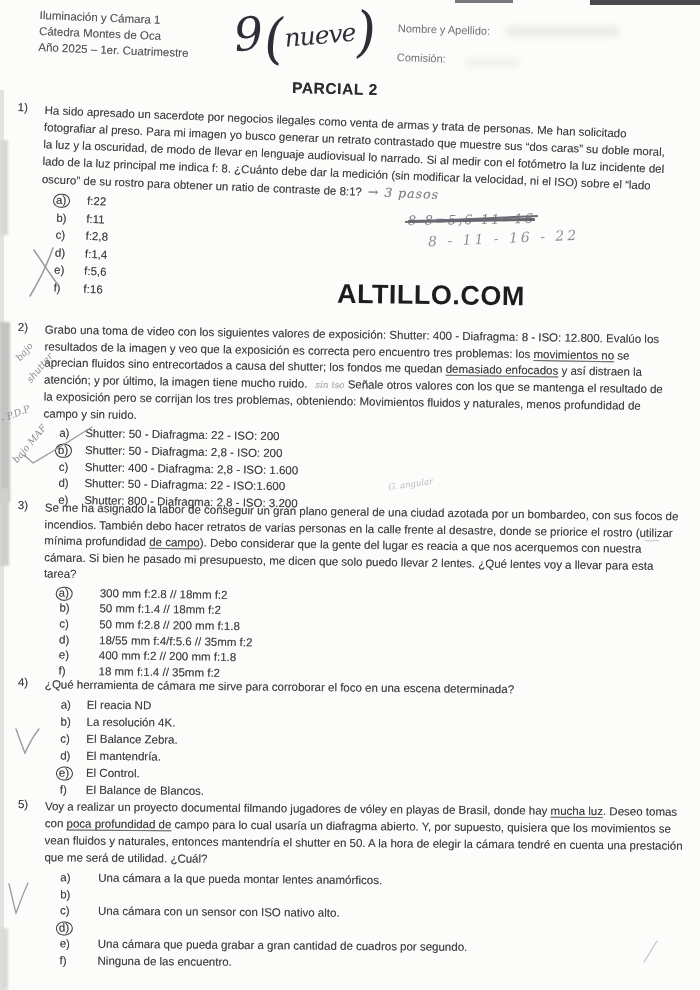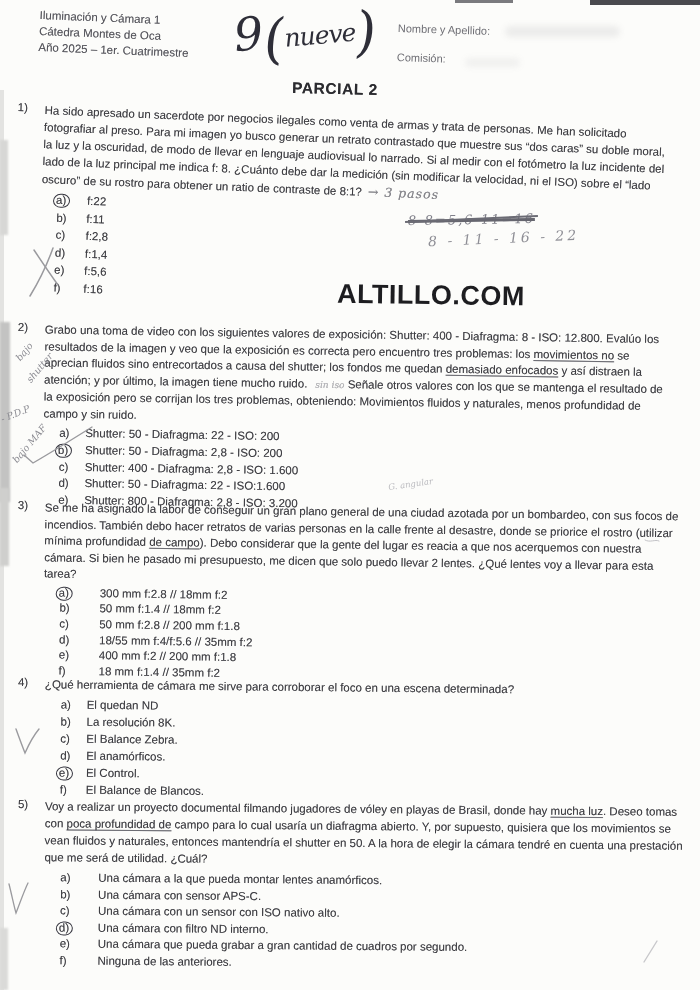--- a/index.html
+++ b/index.html
@@ -231,33 +231,33 @@
   <div class="q q4">
     <div class="qrow">
       <span class="qnum">4)</span>
       <div class="qtext">
         <span>¿Qué herramienta de cámara me sirve para corroborar el foco en una escena determinada?</span>
       </div>
     </div>
     <div class="opts">
       <div class="opt">
           <span class="letter">a)</span>
-          <span class="otext">El quedan ND</span>
+          <span class="otext">El reacia ND</span>
         </div>
       <div class="opt">
           <span class="letter">b)</span>
-          <span class="otext">La resolución 8K.</span>
+          <span class="otext">La resolución 4K.</span>
         </div>
       <div class="opt">
           <span class="letter">c)</span>
           <span class="otext">El Balance Zebra.</span>
         </div>
       <div class="opt">
           <span class="letter">d)</span>
-          <span class="otext">El anamórficos.</span>
+          <span class="otext">El mantendría.</span>
         </div>
       <div class="opt">
           <span class="letter"><span class="circ">e)</span></span>
           <span class="otext">El Control.</span>
         </div>
       <div class="opt">
           <span class="letter">f)</span>
           <span class="otext">El Balance de Blancos.</span>
         </div>
     </div>
@@ -270,37 +270,35 @@
         <span>Voy a realizar un proyecto documental filmando jugadores de vóley en playas de Brasil, donde hay </span><span class="u">mucha luz</span><span>. Deseo tomas con </span><span class="u">poca profundidad de</span><span> campo para lo cual usaría un diafragma abierto. Y, por supuesto, quisiera que los movimientos se vean fluidos y naturales, entonces mantendría el shutter en 50. A la hora de elegir la cámara tendré en cuenta una prestación que me será de utilidad. ¿Cuál?</span>
       </div>
     </div>
     <div class="opts">
       <div class="opt">
           <span class="letter">a)</span>
           <span class="otext">Una cámara a la que pueda montar lentes anamórficos.</span>
         </div>
       <div class="opt">
           <span class="letter">b)</span>
-          <span class="otext">Una cámara con sensor APS-C.</span>
         </div>
       <div class="opt">
           <span class="letter">c)</span>
           <span class="otext">Una cámara con un sensor con ISO nativo alto.</span>
         </div>
       <div class="opt">
           <span class="letter"><span class="circ">d)</span></span>
-          <span class="otext">Una cámara con filtro ND interno.</span>
         </div>
       <div class="opt">
           <span class="letter">e)</span>
           <span class="otext">Una cámara que pueda grabar a gran cantidad de cuadros por segundo.</span>
         </div>
       <div class="opt">
           <span class="letter">f)</span>
-          <span class="otext">Ninguna de las anteriores.</span>
+          <span class="otext">Ninguna de las encuentro.</span>
         </div>
     </div>
   </div>
 
   <svg class="marks" width="700" height="990" viewBox="0 0 700 990">
     <path d="M34,250 C42,262 50,274 58,285" stroke="#9a9a9e" stroke-width="1.5" fill="none" stroke-linecap="round"></path>
     <path d="M53,248 C48,262 41,278 30,296" stroke="#9a9a9e" stroke-width="1.5" fill="none" stroke-linecap="round"></path>
     <path d="M24,455 L33,463 C52,452 76,437 92,427" stroke="#9a9a9e" stroke-width="1.4" fill="none" stroke-linecap="round"></path>
     <path d="M16,729 C20,740 23,748 25,753 C29,744 34,735 39,729" stroke="#9a9a9e" stroke-width="1.4" fill="none" stroke-linecap="round"></path>
     <path d="M9,884 C12,896 14,906 16,913 C20,903 24,891 28,883" stroke="#9a9a9e" stroke-width="1.3" fill="none" stroke-linecap="round"></path>

